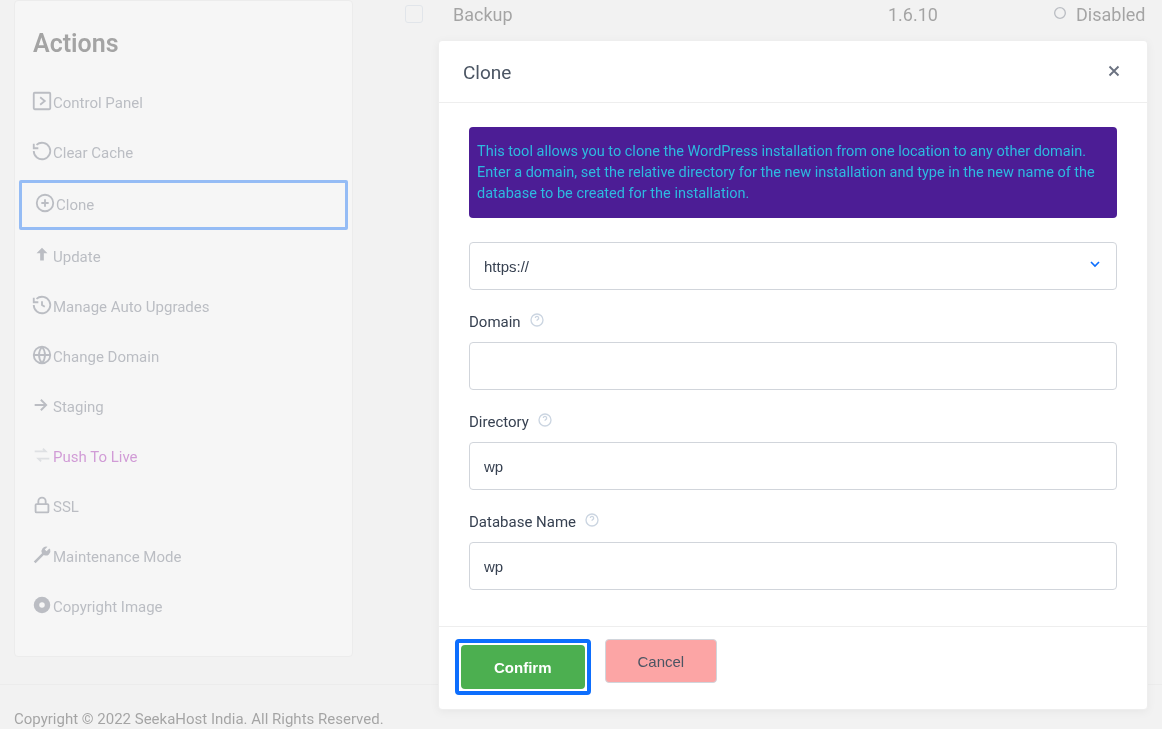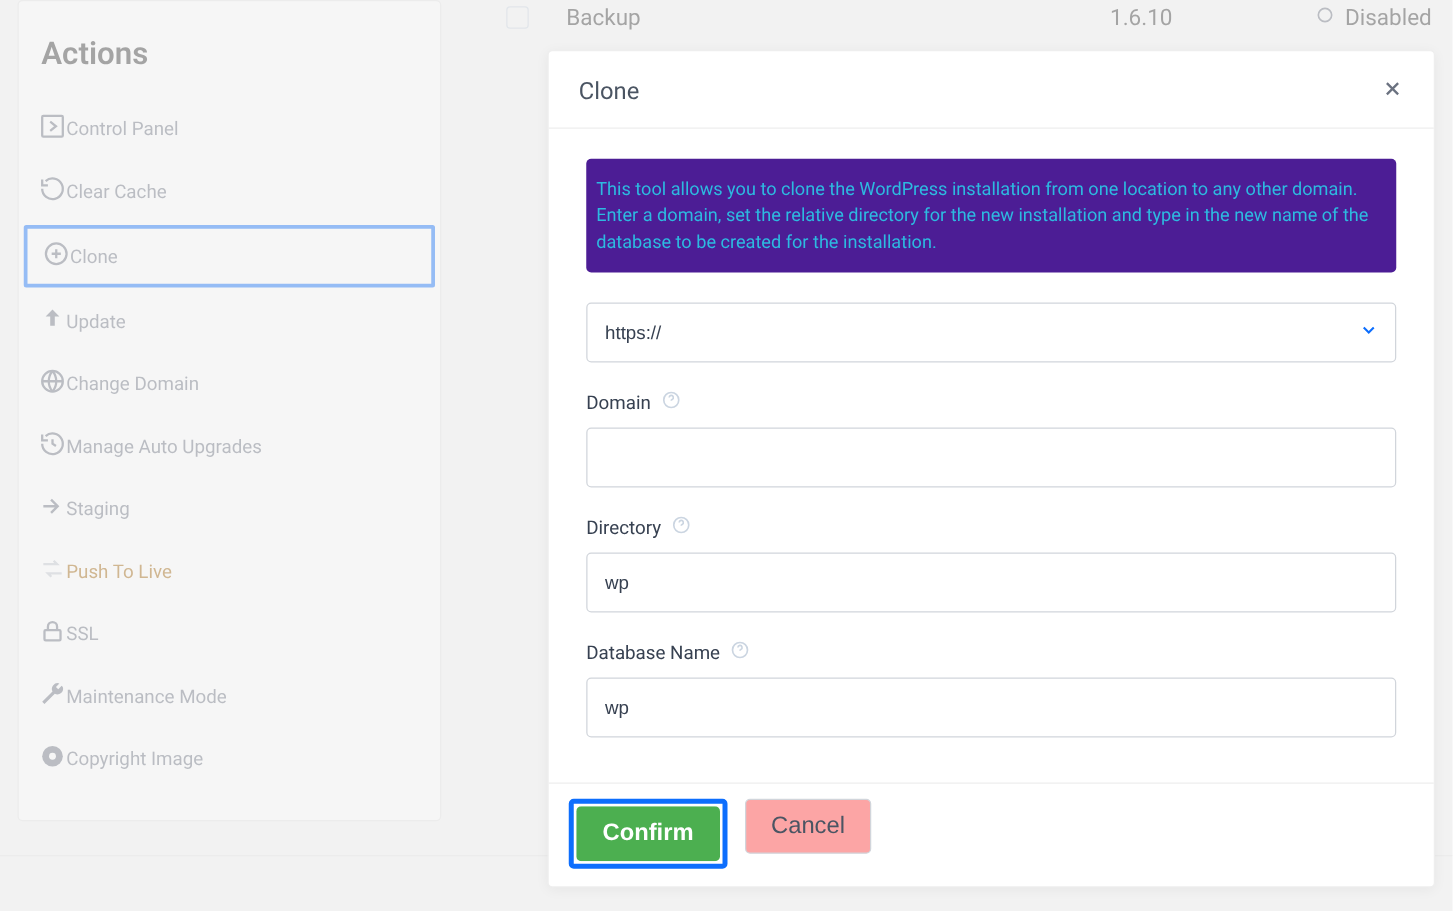--- a/index.html
+++ b/index.html
@@ -30,21 +30,21 @@
     }
     .sidebar-item {
       display: flex;
       align-items: center;
       gap: 0;
       padding: 12px 16px;
       font-size: 15px;
       color: #6b7280;
       cursor: pointer;
     }
-    .sidebar-item.disabled { color: #a16207; }
+    .sidebar-item.disabled { color: #a21caf; }
     .sidebar-item svg { width: 22px; height: 22px; flex-shrink: 0; color: #6b7280; }
     .sidebar-item.disabled svg { color: #c2c7cf; }
     .sidebar-item.highlighted {
       border: 3px solid #0d6efd;
       border-radius: 2px;
       margin: 2px 4px;
       padding: 9px 12px;
     }
     .content-row {
       position: absolute;
@@ -134,23 +134,23 @@
     }
     .form-select-wrap .chev svg { width: 16px; height: 16px; }
     .modal-footer {
       display: flex;
       gap: 14px;
       padding: 12px 16px 14px 16px;
       border-top: 1px solid #eee;
     }
     .btn {
       height: 44px;
-      padding: 0 20px;
-      border-radius: 4px;
-      font-size: 19px;
+      padding: 0 32px;
+      border-radius: 4px;
+      font-size: 15px;
       cursor: pointer;
       border: 1px solid transparent;
       font-weight: 500;
     }
     .btn-primary { background: #4CAF50; color: #fff; font-weight: 600; }
     .btn-secondary { background: #fca5a5; color: #4b5563; border: 1px solid #d1d5db; }
     .confirm-highlight { border: 4px solid #0d6efd; border-radius: 4px; padding: 2px; display: inline-block; }
   </style>
 </head>
 <body>
@@ -195,36 +195,36 @@
         <svg viewBox="0 0 24 24" fill="currentColor">
             <path d="M12 4l6 6h-4v8h-4v-8H6z"></path>
           </svg>
       </span>
       <span>Update</span>
     </div>
 
     <div class="sidebar-item">
       <span>
         <svg viewBox="0 0 24 24" fill="none" stroke="currentColor" stroke-width="2">
-            <circle cx="12" cy="12" r="9"></circle>
-            <path d="M3 12h18M12 3a14 14 0 0 1 0 18M12 3a14 14 0 0 0 0 18"></path>
-          </svg>
-      </span>
-      <span>Change Domain</span>
-    </div>
-
-    <div class="sidebar-item">
-      <span>
-        <svg viewBox="0 0 24 24" fill="none" stroke="currentColor" stroke-width="2">
             <path d="M3 12a9 9 0 1 0 3-6.7"></path>
             <path d="M3 4v5h5"></path>
             <path d="M12 8v4l3 2"></path>
           </svg>
       </span>
       <span>Manage Auto Upgrades</span>
+    </div>
+
+    <div class="sidebar-item">
+      <span>
+        <svg viewBox="0 0 24 24" fill="none" stroke="currentColor" stroke-width="2">
+            <circle cx="12" cy="12" r="9"></circle>
+            <path d="M3 12h18M12 3a14 14 0 0 1 0 18M12 3a14 14 0 0 0 0 18"></path>
+          </svg>
+      </span>
+      <span>Change Domain</span>
     </div>
 
     <div class="sidebar-item">
       <span>
         <svg viewBox="0 0 24 24" fill="currentColor">
             <path d="M4 11h10l-4-4 1.5-1.5L18 12l-6.5 6.5L10 17l4-4H4z"></path>
           </svg>
       </span>
       <span>Staging</span>
     </div>
@@ -277,20 +277,21 @@
       <span>
         <svg viewBox="0 0 24 24" fill="none" stroke="currentColor" stroke-width="2">
             <circle cx="12" cy="12" r="8"></circle>
           </svg>
       </span>
       <span>Disabled</span>
     </span>
   </div>
 
   <div class="footer-line"></div>
+  <div class="footer-text">Copyright © 2022 SeekaHost India. All Rights Reserved.</div>
 </div>
 
 <div class="modal-overlay"></div>
 
 <div class="modal">
   <div class="modal-header">
     <div class="modal-title">Clone</div>
     <div class="modal-close">
       <span>
         <svg viewBox="0 0 24 24" fill="none" stroke="currentColor" stroke-width="2.5">

